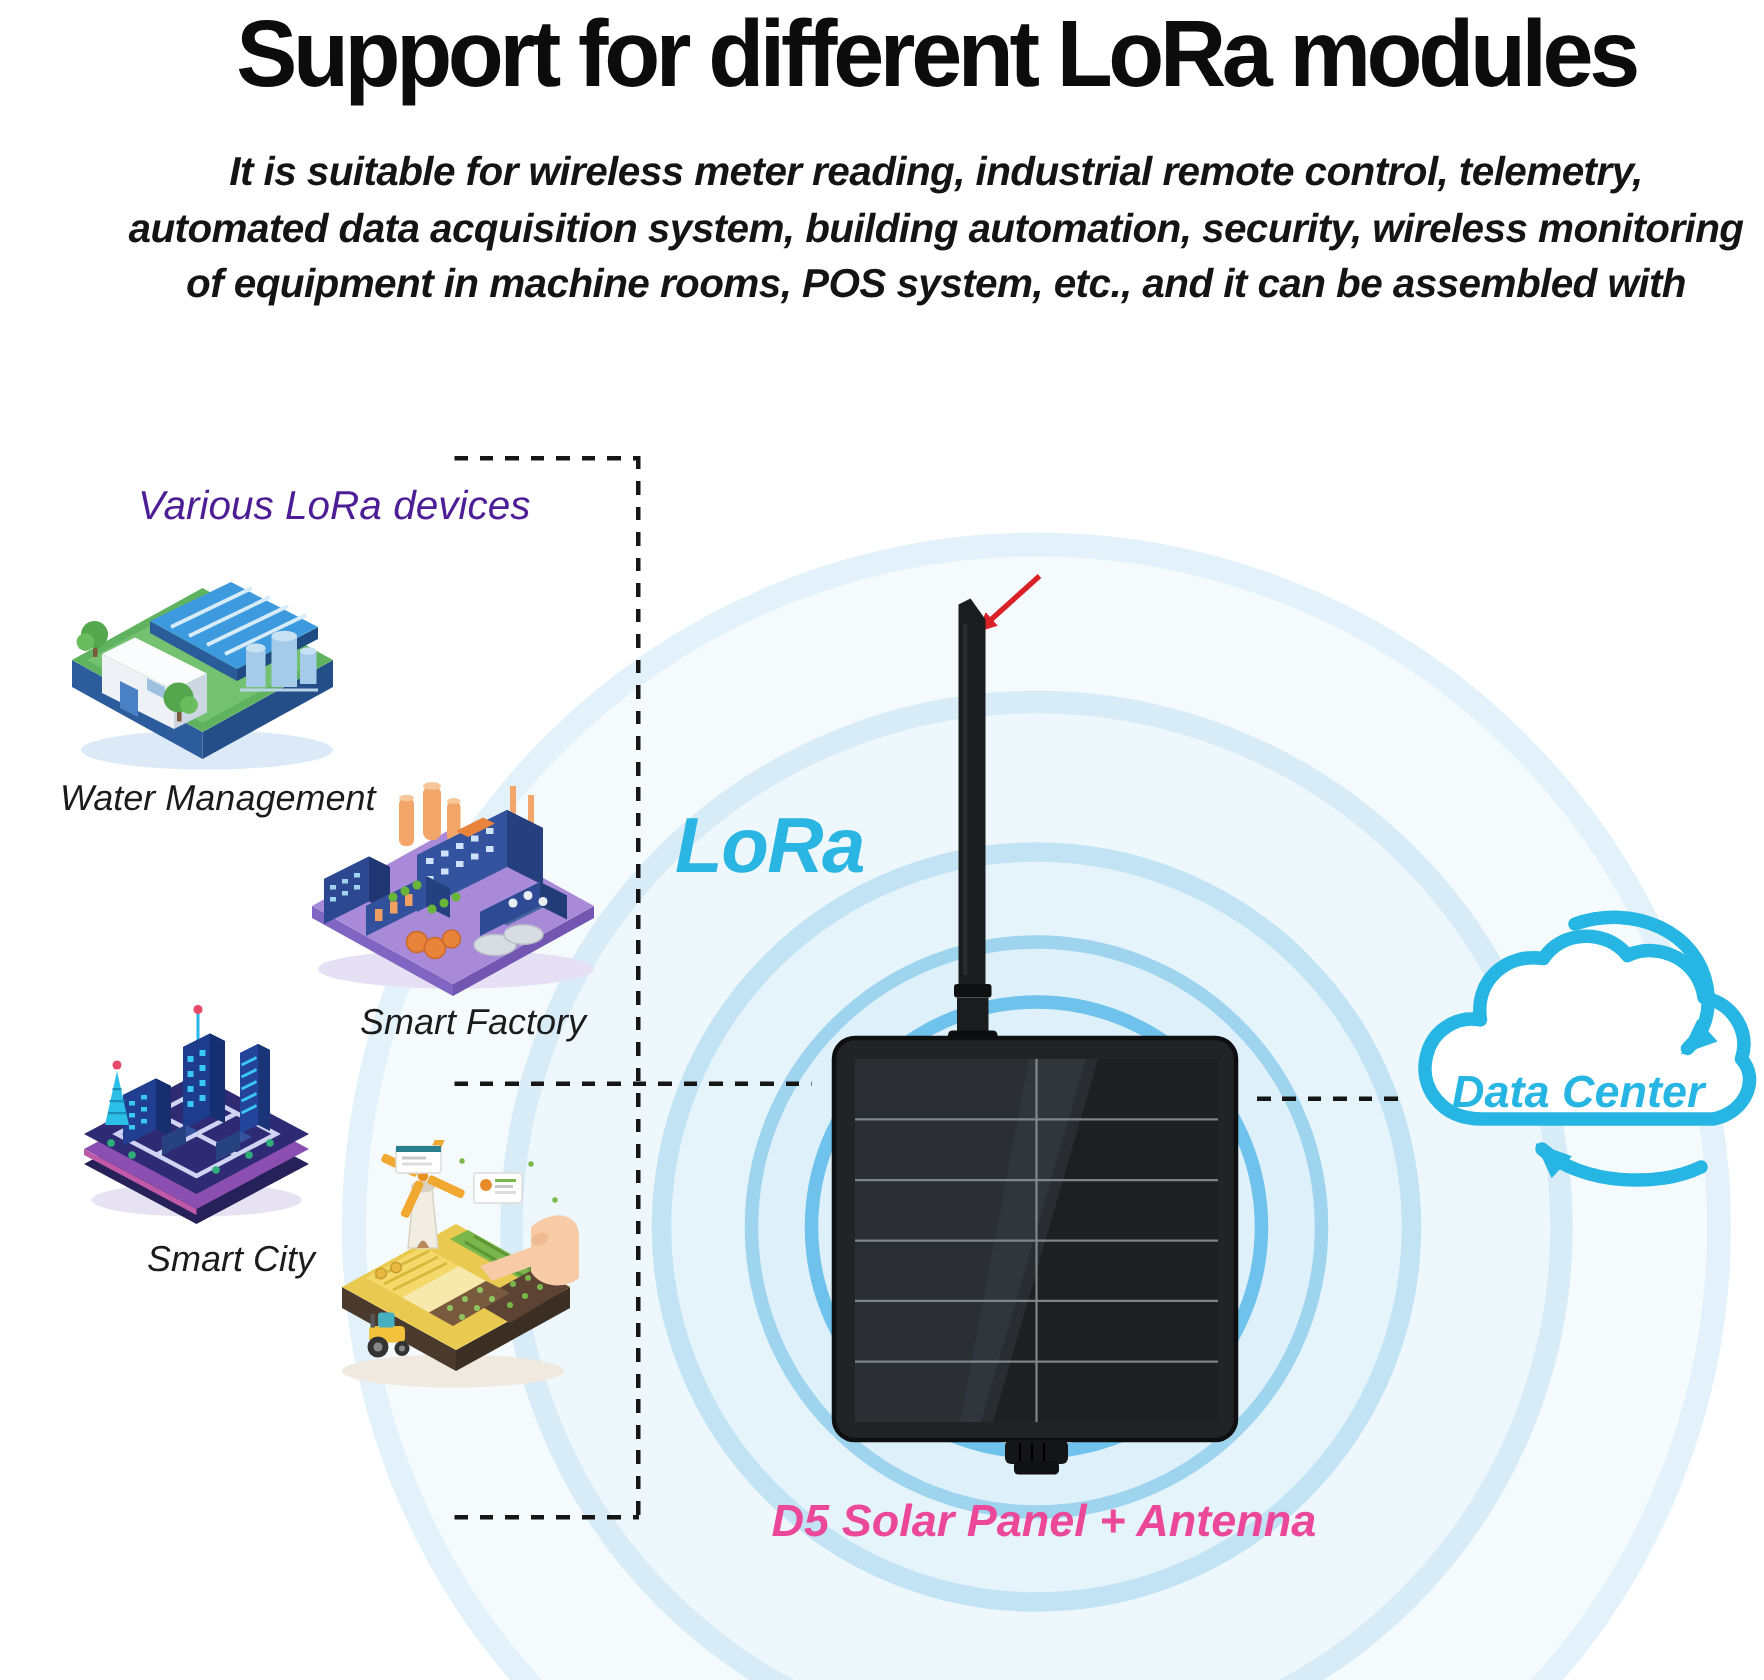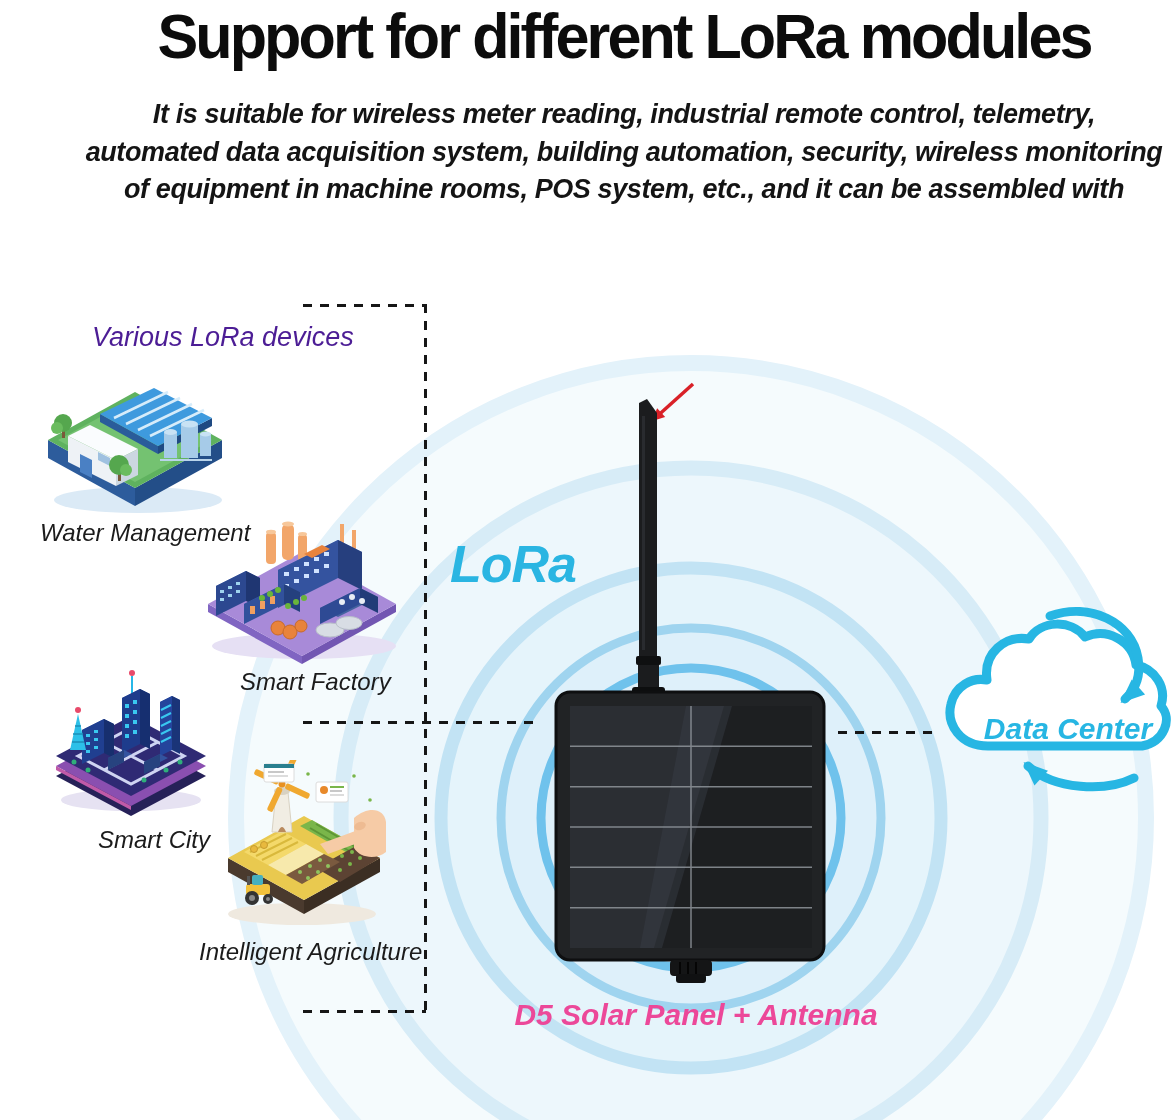--- a/index.html
+++ b/index.html
@@ -293,21 +293,20 @@
       <rect x="96" y="22" width="32" height="20" rx="2" fill="#ffffff" stroke="#dcdcdc"></rect>
       <circle cx="104" cy="30" r="4" fill="#e8892a"></circle>
       <rect x="110" y="26" width="14" height="2" fill="#7ab64a"></rect>
       <rect x="110" y="30" width="12" height="2" fill="#c8c8c8"></rect>
       <rect x="110" y="34" width="14" height="2" fill="#dcdcdc"></rect>
       <circle cx="88" cy="14" r="1.8" fill="#7ab64a"></circle>
         <circle cx="134" cy="16" r="1.8" fill="#7ab64a"></circle>
       <circle cx="150" cy="40" r="1.8" fill="#7ab64a"></circle>
     </g>
   </svg>
-  <div class="abs cap z2" style="left:163px;top:938px;">Intelligent Agriculture</div>
 
   <div class="abs lora-word z2" style="left:414px;top:534px;">LoRa</div>
 
   <svg class="abs z3" style="left:602px;top:376px;" width="62" height="58" viewBox="0 0 62 58">
     <defs>
       <marker id="ah-red" markerUnits="userSpaceOnUse" markerWidth="16" markerHeight="16" refX="12" refY="8" orient="auto">
         <path d="M1,2 L14,8 L1,14 Z" fill="#d92128"></path>
       </marker>
     </defs>
     <line x1="55" y1="8" x2="15" y2="44" stroke="#d92128" stroke-width="3.5" marker-end="url(#ah-red)"></line>
@@ -351,15 +350,15 @@
       <marker id="ah-cyan" markerUnits="userSpaceOnUse" markerWidth="30" markerHeight="30" refX="20" refY="15" orient="auto">
         <path d="M2,5 L26,15 L2,25 Z" fill="#27b6e3"></path>
       </marker>
     </defs>
     <path d="M 54 140 C 26 140 12 118 17 98 C 21 80 38 71 53 74 C 49 47 71 29 95 33
              C 107 14 137 13 151 31 C 173 21 199 35 202 59 C 221 63 233 81 227 100
              C 239 113 230 136 208 140 Z" fill="#ffffff" stroke="#27b6e3" stroke-width="9" stroke-linejoin="round"></path>
     <path d="M 116 10 C 156 -4 198 16 204 52 C 207 70 201 84 191 93" fill="none" stroke="#27b6e3" stroke-width="9" stroke-linecap="round" marker-end="url(#ah-cyan)"></path>
     <path d="M 200 172 C 172 186 120 184 94 160" fill="none" stroke="#27b6e3" stroke-width="9" stroke-linecap="round" marker-end="url(#ah-cyan)"></path>
   </svg>
-  <div class="abs cloud-label z4" style="left:932px;top:712px;width:200px;text-align:center;">Data Center</div>
+  <div class="abs cloud-label z4" style="left:932px;top:712px;width:200px;text-align:left;">Data Center</div>
 
 </div>
 
 </body></html>

